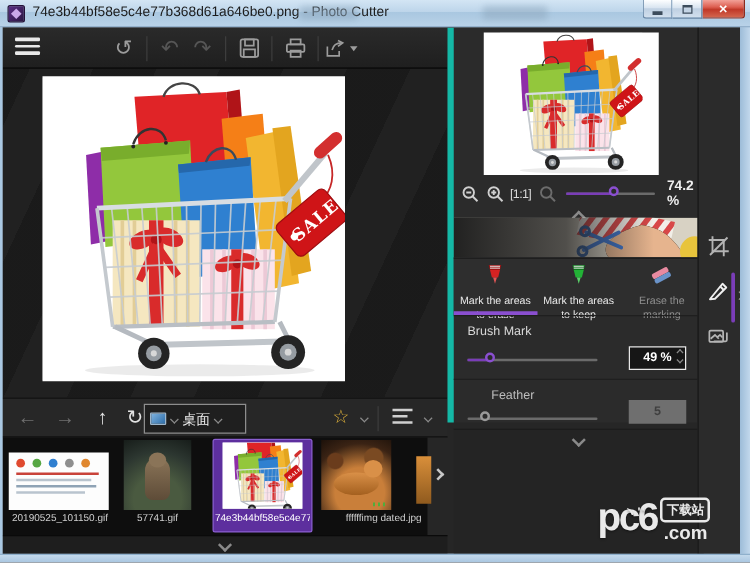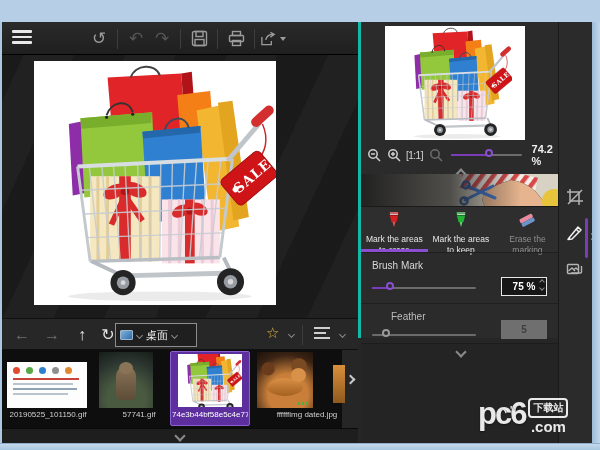--- a/index.html
+++ b/index.html
@@ -77,21 +77,21 @@
   .thumbimg { position:absolute; overflow:hidden; }
   .fname { position:absolute; top:60px; font-size:8px; color:#cfcfcf; text-align:center; white-space:nowrap;
     overflow:hidden; }
   .fname.sel { color:#fff; }
   .next-arrow { position:absolute; left:345px; top:26px; width:7px; height:7px; border-right:2px solid #c8c8c8;
     border-bottom:2px solid #c8c8c8; transform:rotate(-45deg); }
   .chevbar { position:absolute; left:0; top:406px; width:356px; height:15px; background:#1e1e1e;
     border-top:1px solid #0a0a0a; display:flex; align-items:center; justify-content:center; }
   
   .rpanel { position:absolute; left:356px; top:0; width:200px; height:316px; background:#2b2b2b;
-    border-left:3px solid #14b8a6; }
+    border-left:5px solid #14b8a6; }
   .previewbox { position:absolute; left:24px; top:4px; width:140px; height:114px; background:#fff; }
   .zoomrow { position:absolute; left:0; top:120px; width:200px; height:26px; display:flex; align-items:center; }
   .zico { margin-left:6px; display:flex; align-items:center; color:#cfcfcf; }
   .ratio { font-size:10px; color:#d8d8d8; margin-left:5px; letter-spacing:-0.5px; }
   .slider { position:relative; height:2px; background:#6b6b6b; border-radius:1px; }
   .slider .fill { position:absolute; left:0; top:0; height:2px; background:#7a3db8; }
   .knob { position:absolute; top:-5px; width:8px; height:8px; border-radius:50%; background:#2b2b2b;
     border:2px solid #8a4fd0; }
   .knob.grey { border-color:#9a9a9a; }
   .zoomval { font-size:11px; color:#efefef; margin-left:10px; font-weight:bold; }
@@ -205,20 +205,35 @@
       <circle cx="92" cy="228" r="6.5" fill="#969ca2"></circle>
     <circle cx="92" cy="228" r="2.5" fill="#d8d8d8"></circle>
     <circle cx="203" cy="227" r="14" fill="#242424"></circle>
       <circle cx="203" cy="227" r="7" fill="#969ca2"></circle>
     <circle cx="203" cy="227" r="2.8" fill="#d8d8d8"></circle>
   </symbol>
 </svg>
 
 <div id="win">
 
+  <div class="titlebar">
+    <div class="appicon"></div>
+    <div class="title">74e3b44bf58e5c4e77b368d61a646be0.png - Photo Cutter</div>
+    <div class="blurblob" style="left:240px; top:5px; width:46px;"></div>
+    <div class="blurblob" style="left:386px; top:5px; width:52px;"></div>
+    <div class="winbtns">
+      <div class="wbtn min">
+          <div class="minglyph"></div>
+        </div>
+      <div class="wbtn max">
+          <div class="maxglyph"></div>
+        </div>
+      <div class="wbtn close">✕</div>
+    </div>
+  </div>
 
   <div class="content">
 
     <div class="leftcol">
       <div class="toolbar">
         <div class="hamb">
             <i></i>
             <i></i>
             <i></i>
           </div>
@@ -309,21 +324,21 @@
         </div>
         <div class="fname" style="left:6px; width:80px;">20190525_101150.gif</div>
 
         <div class="thumbimg" style="left:97px; top:2px; width:54px; height:56px;
              background:radial-gradient(circle at 50% 85%, #4a5a40 0 35%, #2c3630 70%, #171d1a);">
           <div style="position:absolute; left:17px; top:14px; width:20px; height:34px; border-radius:10px 10px 6px 6px;
                background:linear-gradient(#8a7458,#5e4c38);"></div>
           <div style="position:absolute; left:20px; top:10px; width:14px; height:12px; border-radius:50%;
                background:#8a7458;"></div>
         </div>
-        <div class="fname" style="left:110px; width:54px;">57741.gif</div>
+        <div class="fname" style="left:97px; width:54px;">57741.gif</div>
 
         <div class="selrect"></div>
         <div class="thumbimg" style="left:176px; top:4px; width:64px; height:53px; background:#fff;">
           <svg width="64" height="53" viewBox="0 0 250 250" preserveAspectRatio="xMidYMid slice">
               <use href="#cart"></use>
             </svg>
         </div>
         <div class="fname sel" style="left:170px; width:76px;">74e3b44bf58e5c4e77b36...</div>
 
         <div class="thumbimg" style="left:255px; top:2px; width:56px; height:56px;
@@ -445,21 +460,21 @@
         </div>
       </div>
 
       <div class="section" style="top:230px; height:51px;">
         <div class="seclabel">Brush Mark</div>
         <div class="slider" style="width:104px; margin:16px 0 0 11px;">
           <div class="fill" style="width:18px;"></div>
           <div class="knob" style="left:14px;"></div>
         </div>
         <div class="valbox" style="top:24px;">
-          <span>75 %</span>
+          <span>49 %</span>
           <span class="spin">
               <i class="up"></i>
               <i class="dn"></i>
             </span>
         </div>
       </div>
 
       <div class="section" style="top:281px; height:40px;">
         <div class="seclabel" style="color:#bdbdbd;padding-left:19px;">Feather</div>
         <div class="slider" style="width:104px; margin:12px 0 0 11px;">

